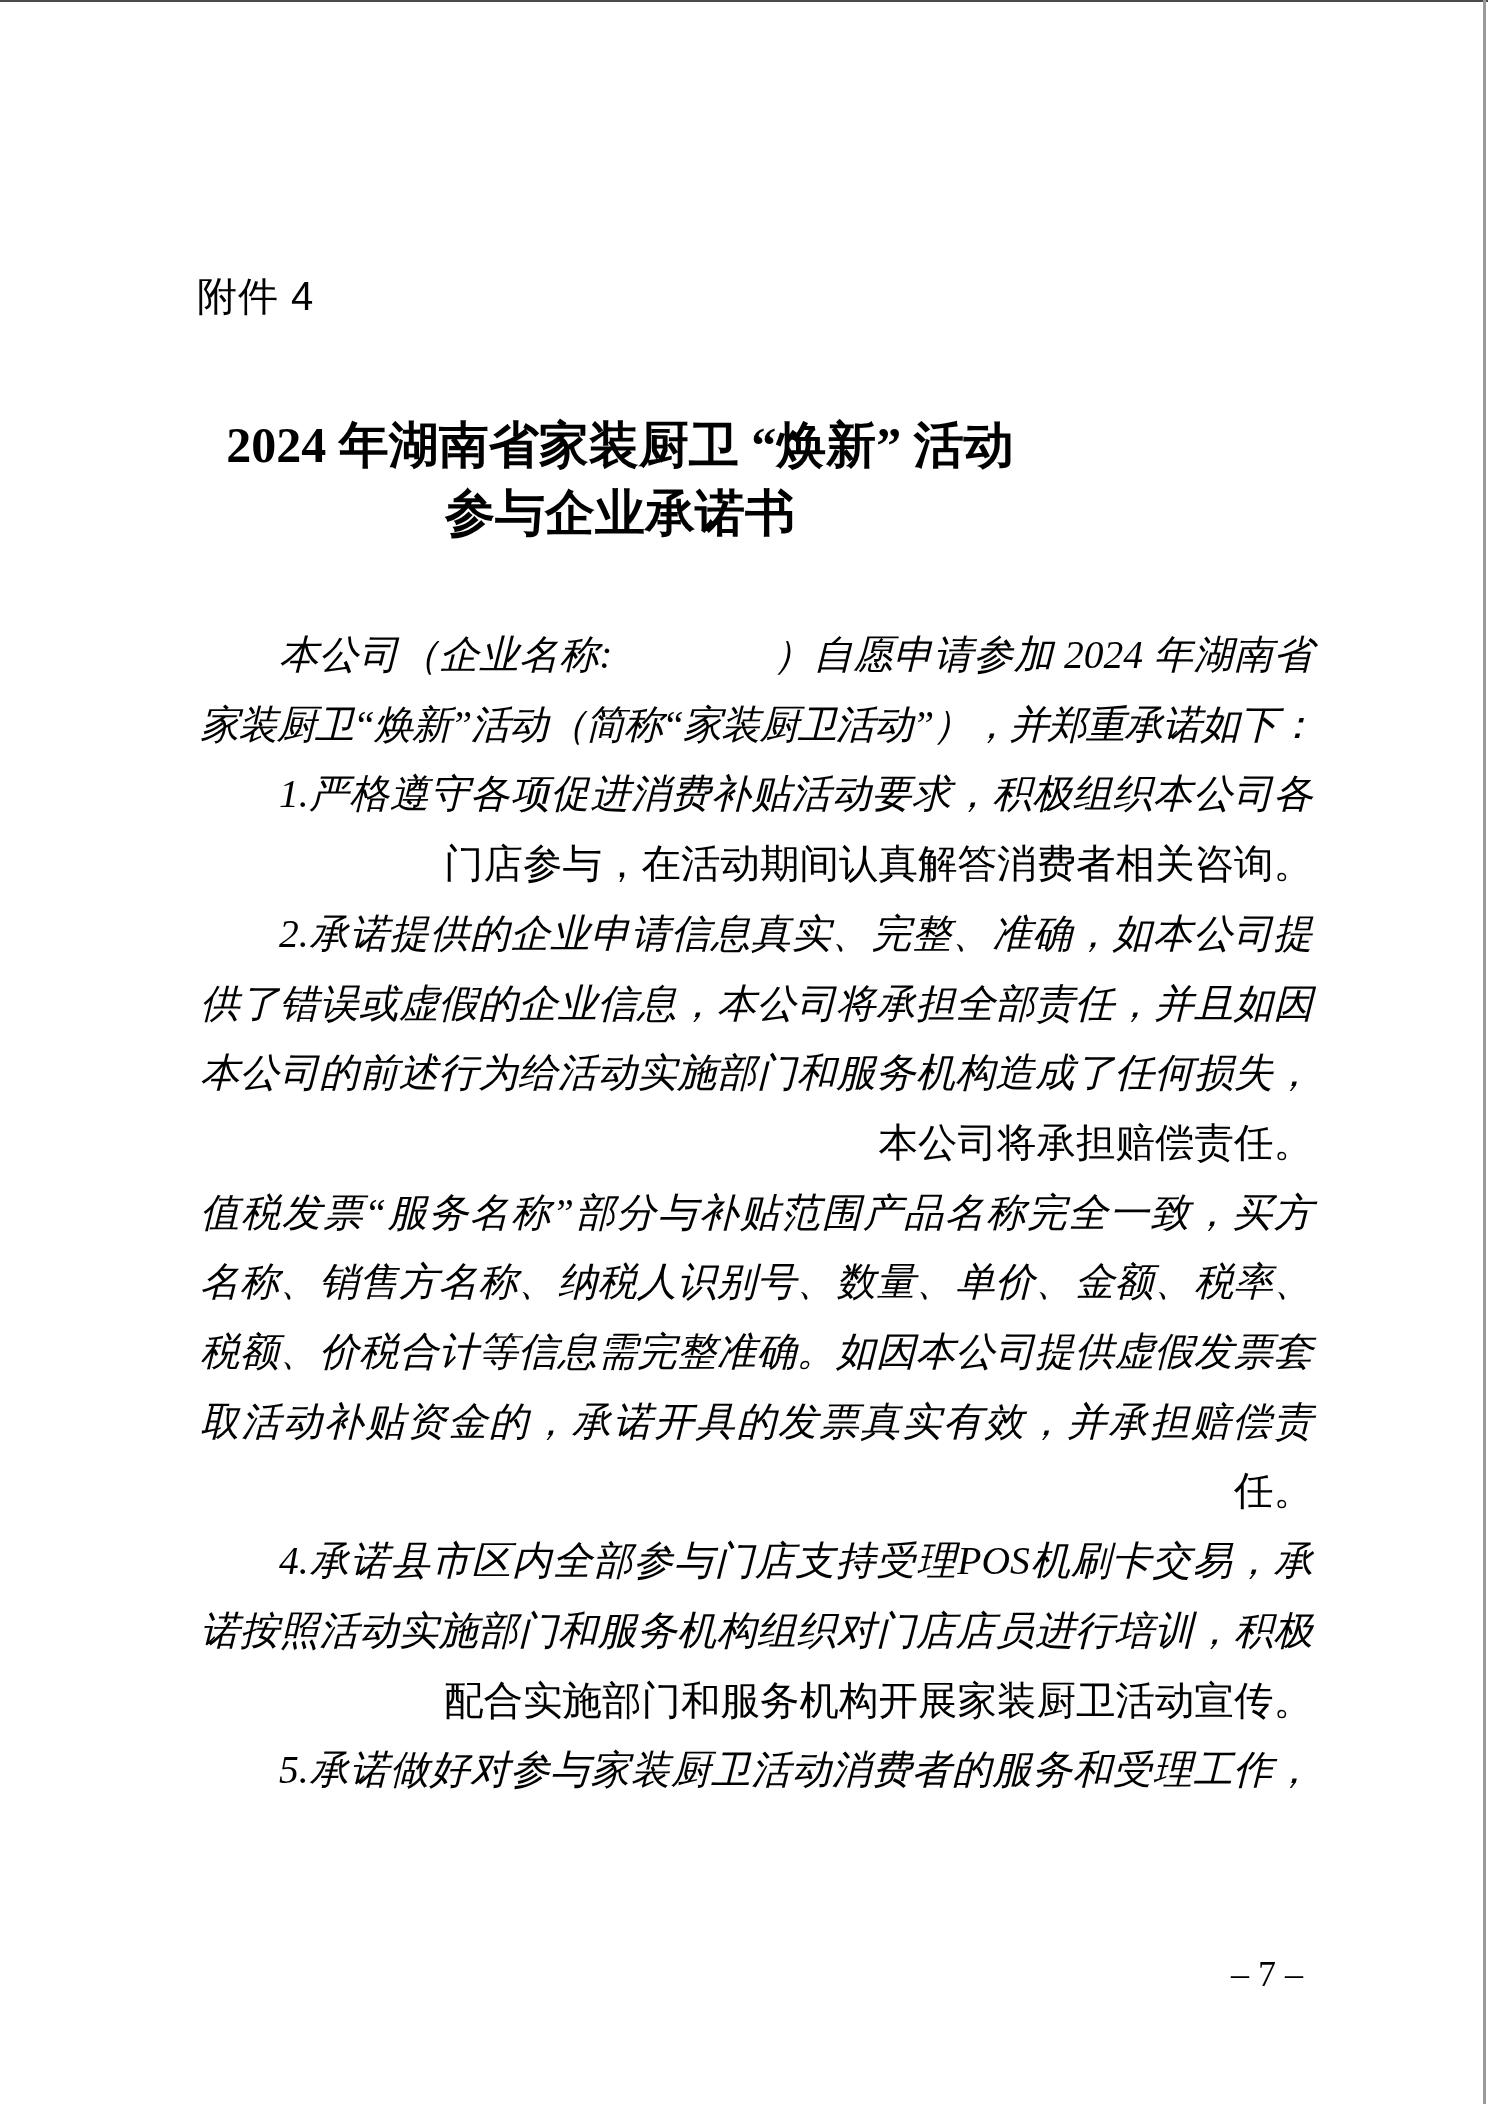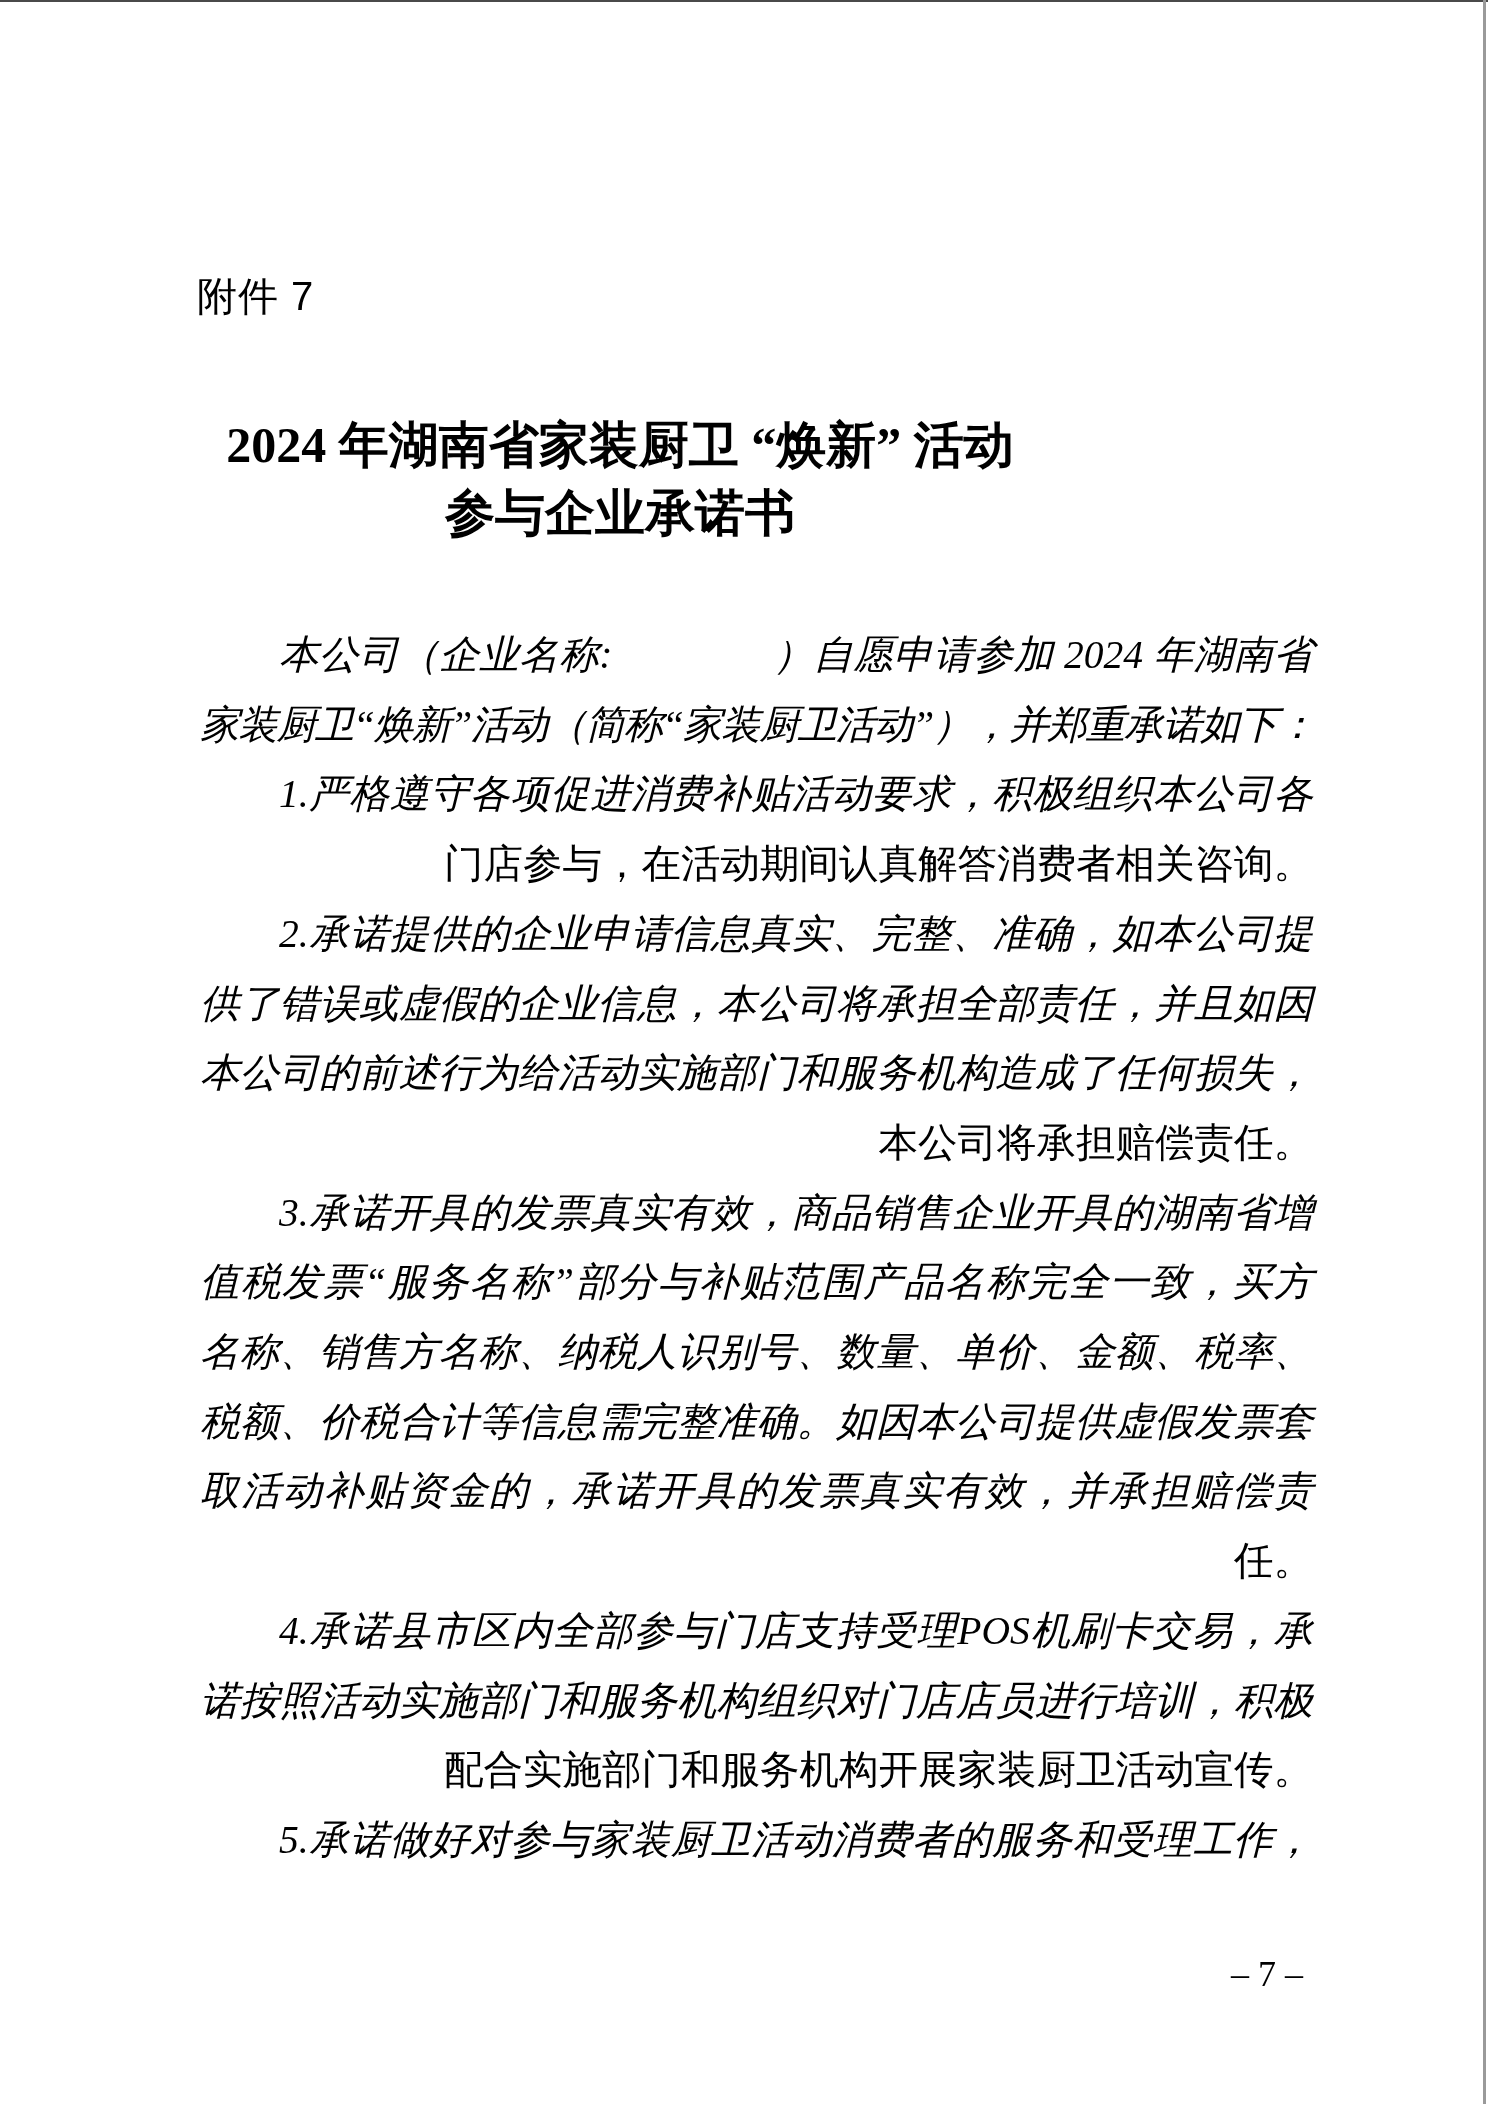--- a/index.html
+++ b/index.html
@@ -77,37 +77,36 @@
     line-height: 44px;
     white-space: nowrap;
   }
 </style>
 </head>
 <body>
 
 <div class="top-border"></div>
 <div class="right-line"></div>
 
-<div class="attachment">附件 7</div>
+<div class="attachment">附件 4</div>
 
 <div class="doc-title">
   <div>2024 年湖南省家装厨卫 “焕新” 活动</div>
   <div>参与企业承诺书</div>
 </div>
 
 <div class="doc-body">
     <div class="line indent fill">本公司（企业名称:　　　　）自愿申请参加 2024 年湖南省</div>
     <div class="line fill tight">家装厨卫“焕新”活动（简称“家装厨卫活动”），并郑重承诺如下：</div>
     <div class="line indent fill">1.严格遵守各项促进消费补贴活动要求，积极组织本公司各</div>
     <div class="line">门店参与，在活动期间认真解答消费者相关咨询。</div>
     <div class="line indent fill">2.承诺提供的企业申请信息真实、完整、准确，如本公司提</div>
     <div class="line fill">供了错误或虚假的企业信息，本公司将承担全部责任，并且如因</div>
     <div class="line fill">本公司的前述行为给活动实施部门和服务机构造成了任何损失，</div>
     <div class="line">本公司将承担赔偿责任。</div>
-    <div class="line indent fill">3.承诺开具的发票真实有效，商品销售企业开具的湖南省增</div>
     <div class="line fill">值税发票“服务名称”部分与补贴范围产品名称完全一致，买方</div>
     <div class="line fill">名称、销售方名称、纳税人识别号、数量、单价、金额、税率、</div>
     <div class="line fill">税额、价税合计等信息需完整准确。如因本公司提供虚假发票套</div>
     <div class="line fill">取活动补贴资金的，承诺开具的发票真实有效，并承担赔偿责</div>
     <div class="line">任。</div>
     <div class="line indent fill">4.承诺县市区内全部参与门店支持受理POS机刷卡交易，承</div>
     <div class="line fill">诺按照活动实施部门和服务机构组织对门店店员进行培训，积极</div>
     <div class="line">配合实施部门和服务机构开展家装厨卫活动宣传。</div>
     <div class="line indent fill">5.承诺做好对参与家装厨卫活动消费者的服务和受理工作，</div>
   </div>

